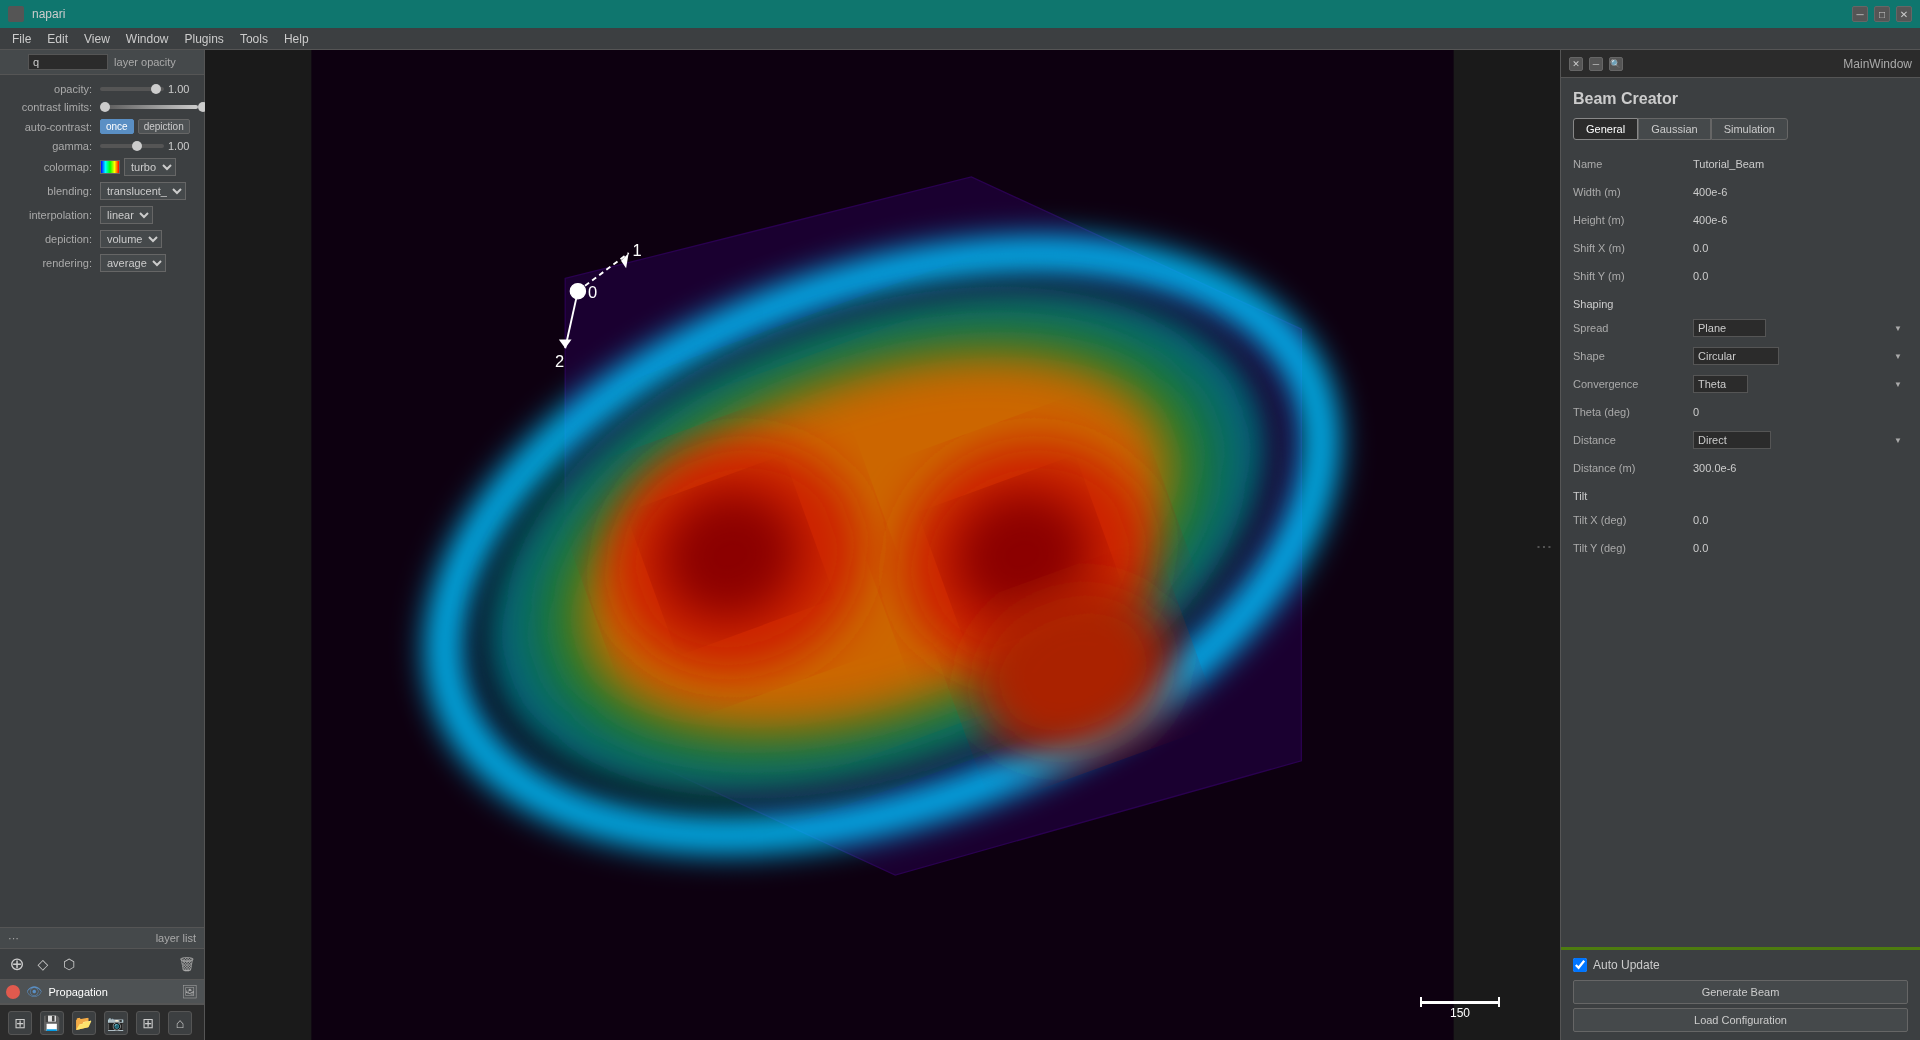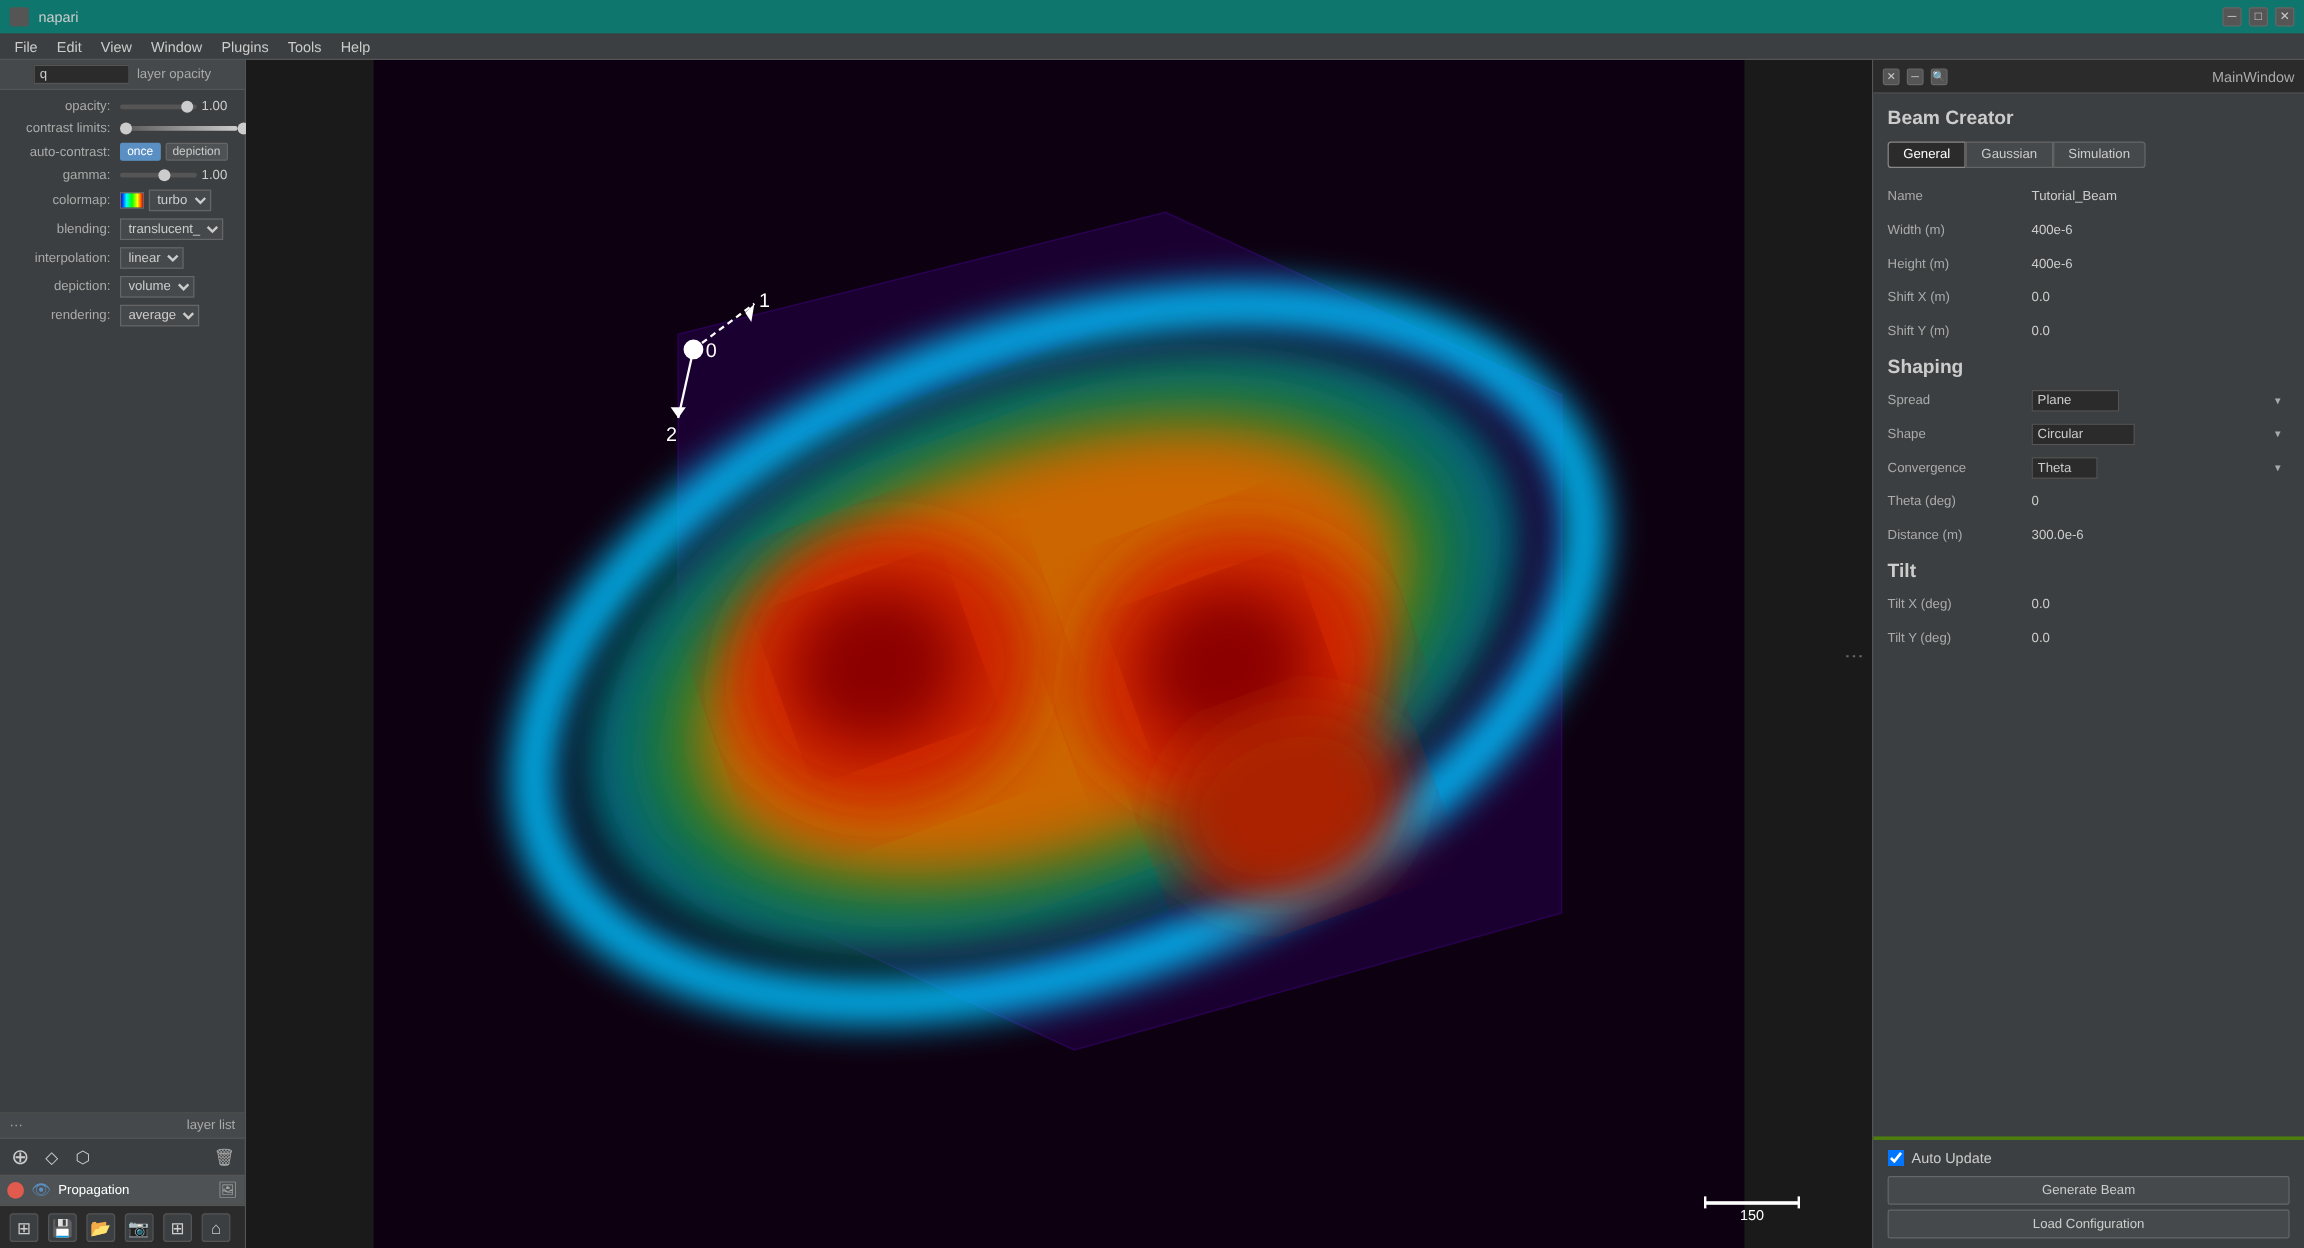--- a/index.html
+++ b/index.html
@@ -435,22 +435,22 @@
       content: '▼';
       position: absolute;
       right: 6px;
       top: 50%;
       transform: translateY(-50%);
       font-size: 8px;
       color: #aaa;
       pointer-events: none;
     }
     .section-header {
-      font-size: 16px;
-      font-weight: bold;
+      font-size: 11px;
+      font-weight: normal;
       color: #ccc;
       margin: 10px 0 4px 0;
       padding-bottom: 2px;
     }
 
     .bottom-actions {
       padding: 8px 12px;
       border-top: 3px solid #4d7c0f;
       display: flex;
       flex-direction: column;
@@ -763,20 +763,29 @@
               <option>Direct</option>
               <option>None</option>
             </select>
           </div>
         </div>
         <div class="form-row">
           <span class="form-label">Theta (deg)</span>
           <span class="form-value">0</span>
         </div>
         <div class="form-row">
+          <span class="form-label">Distance</span>
+          <div class="select-wrapper">
+            <select class="form-select">
+              <option>Direct</option>
+              <option>Calculated</option>
+            </select>
+          </div>
+        </div>
+        <div class="form-row">
           <span class="form-label">Distance (m)</span>
           <span class="form-value">300.0e-6</span>
         </div>
       </div>
 
       <div class="section-header">Tilt</div>
       <div class="form-section">
         <div class="form-row">
           <span class="form-label">Tilt X (deg)</span>
           <span class="form-value">0.0</span>

